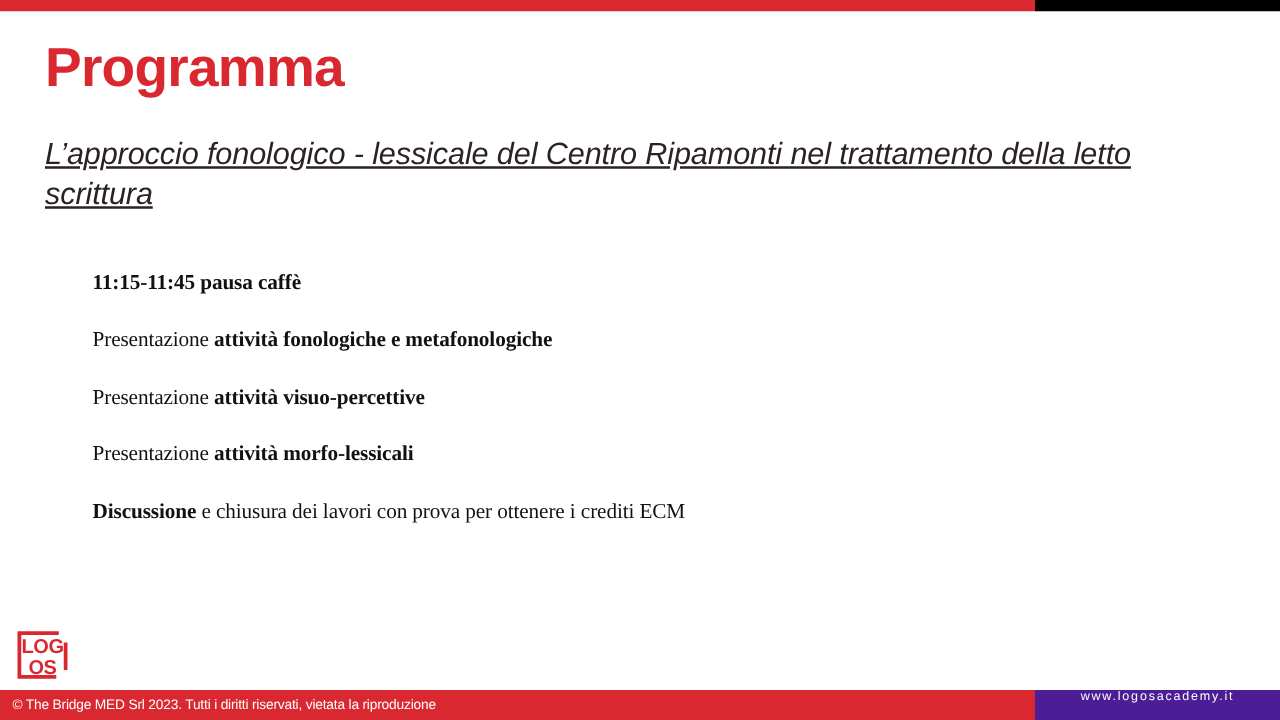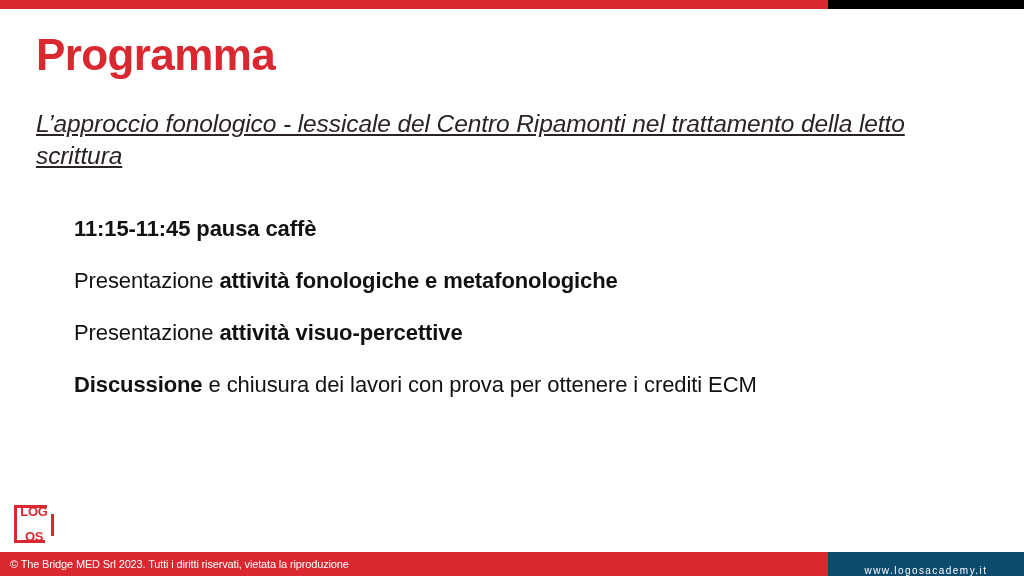--- a/index.html
+++ b/index.html
@@ -62,26 +62,27 @@
   }
 
   
   .program {
     position: absolute;
     left: 74px;
     top: 215px;
     width: 880px;
   }
   .program-item {
-    font-size: 22px;
+    font-size: 17px;
     color: #111111;
     line-height: 1.25;
     margin-bottom: 24.5px;
     letter-spacing: -0.1px;
     white-space: nowrap;
+    font-family: Liberation Serif, serif;
   }
   .program-item:last-child {
     margin-bottom: 0;
   }
   .program-item b {
     font-weight: bold;
   }
 
   
   .logo {
@@ -112,24 +113,24 @@
     width: 11px;
     height: 9px;
     background: #ffffff;
   }
   .logo-text {
     position: absolute;
     inset: 0;
     display: flex;
     flex-direction: column;
     align-items: center;
-    justify-content: space-between;
+    justify-content: flex-end;
     color: #d9282f;
     font-weight: bold;
-    font-size: 13px;
+    font-size: 16px;
     line-height: 1.02;
     letter-spacing: -0.3px;
   }
 
   
   .footer {
     position: absolute;
     left: 0;
     bottom: 0;
     width: 1024px;
@@ -146,23 +147,23 @@
     box-sizing: border-box;
   }
   .footer-left-text {
     color: #ffffff;
     font-size: 11px;
     letter-spacing: -0.15px;
   }
   .footer-right {
     flex: 1;
     height: 100%;
-    background: #0c4a6e;
-    display: flex;
-    align-items: flex-end;
+    background: #4c1d95;
+    display: flex;
+    align-items: flex-start;
     justify-content: center;
   }
   .footer-right-text {
     color: #ffffff;
     font-size: 10px;
     letter-spacing: 1.45px;
   }
 </style>
 </head>
 <body>
@@ -178,20 +179,23 @@
 
 <div class="program">
   <div class="program-item">
     <span></span><b>11:15-11:45 pausa caffè</b><span></span>
   </div>
   <div class="program-item">
     <span>Presentazione </span><b>attività fonologiche e metafonologiche</b><span></span>
   </div>
   <div class="program-item">
     <span>Presentazione </span><b>attività visuo-percettive</b><span></span>
+  </div>
+  <div class="program-item">
+    <span>Presentazione </span><b>attività morfo-lessicali</b><span></span>
   </div>
   <div class="program-item">
     <span></span><b>Discussione</b><span> e chiusura dei lavori con prova per ottenere i crediti ECM</span>
   </div>
 </div>
 
 <div class="logo">
   <div class="logo-frame"></div>
   <div class="logo-notch-tr"></div>
   <div class="logo-notch-br"></div>

